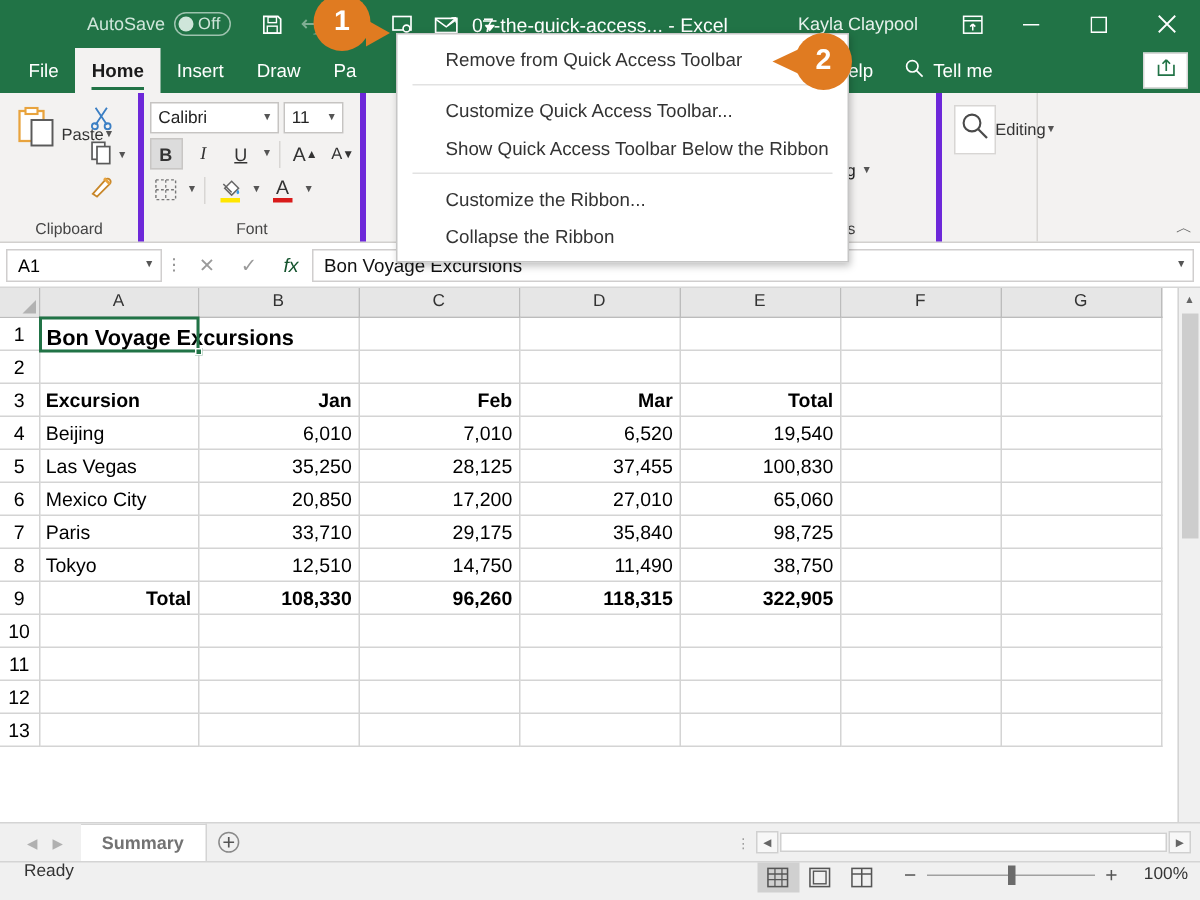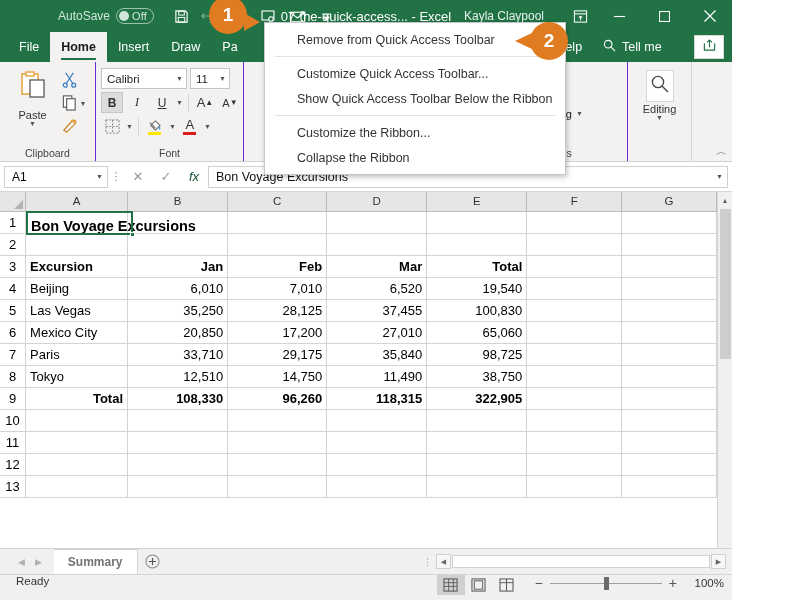--- a/index.html
+++ b/index.html
@@ -2,21 +2,21 @@
 <html><head>
 <meta charset="utf-8">
 <style>
   * { box-sizing: border-box; margin: 0; padding: 0; }
   body {
     width: 800px; height: 600px; overflow: hidden;
     font-family: "Liberation Sans", sans-serif;
     background: #fff; position: relative;
     -webkit-font-smoothing: antialiased;
   }
-  .app { width: 732px; height: 600px; position: relative; display: flex; flex-direction: column; }
+  .app { width: 800px; height: 600px; position: relative; display: flex; flex-direction: column; }
 
   
   .titlebar {
     height: 32px; background: #217346; color: #fff;
     display: flex; align-items: center; flex: none; position: relative;
   }
   .autosave-wrap { display: flex; align-items: center; margin-left: 58px; gap: 6px; }
   .autosave-label { font-size: 12px; color: #cfe6da; }
   .toggle {
     width: 38px; height: 16px; border-radius: 8px; border: 1px solid #9dc3ae;
@@ -63,29 +63,29 @@
     background: #fff; border: 1px solid #d8d8d8; display: flex; align-items: center; justify-content: center;
   }
 
   
   .ribbon {
     height: 100px; background: #f3f2f1; border-bottom: 1px solid #d2d0ce;
     display: flex; flex: none; position: relative; align-items: stretch;
   }
   .group {
     display: flex; flex-direction: column; align-items: center;
-    border-right: 1px solid #6d28d9; position: relative; padding: 3px 5px 0 5px;
+    border-right: 4px solid #6d28d9; position: relative; padding: 3px 5px 0 5px;
   }
   .group-body { flex: 1; display: flex; align-items: flex-start; padding-top: 3px; }
   .group-label {
     font-size: 10.5px; color: #444; height: 16px; line-height: 16px; width: 100%;
     text-align: center; position: relative;
   }
 
-  .bigbtn { display: flex; flex-direction: column; align-items: center; width: 48px; padding-top: 2px; }
+  .bigbtn { display: flex; align-items: center; width: 48px; padding-top: 2px; }
   .bigbtn .lbl { font-size: 11px; color: #333; margin-top: 1px; }
   .caret { font-size: 7px; color: #555; line-height: 6px; }
 
   .clip-right { display: flex; flex-direction: column; gap: 3px; padding-top: 3px; }
   .mini-row { display: flex; align-items: center; gap: 2px; height: 20px; }
 
   .fontrow { display: flex; align-items: center; gap: 3px; margin-bottom: 3px; }
   .combo {
     height: 21px; border: 1px solid #c6c4c2; background: #fff; display: flex; align-items: center;
     justify-content: space-between; padding: 0 3px 0 5px; font-size: 11.5px; color: #222;

